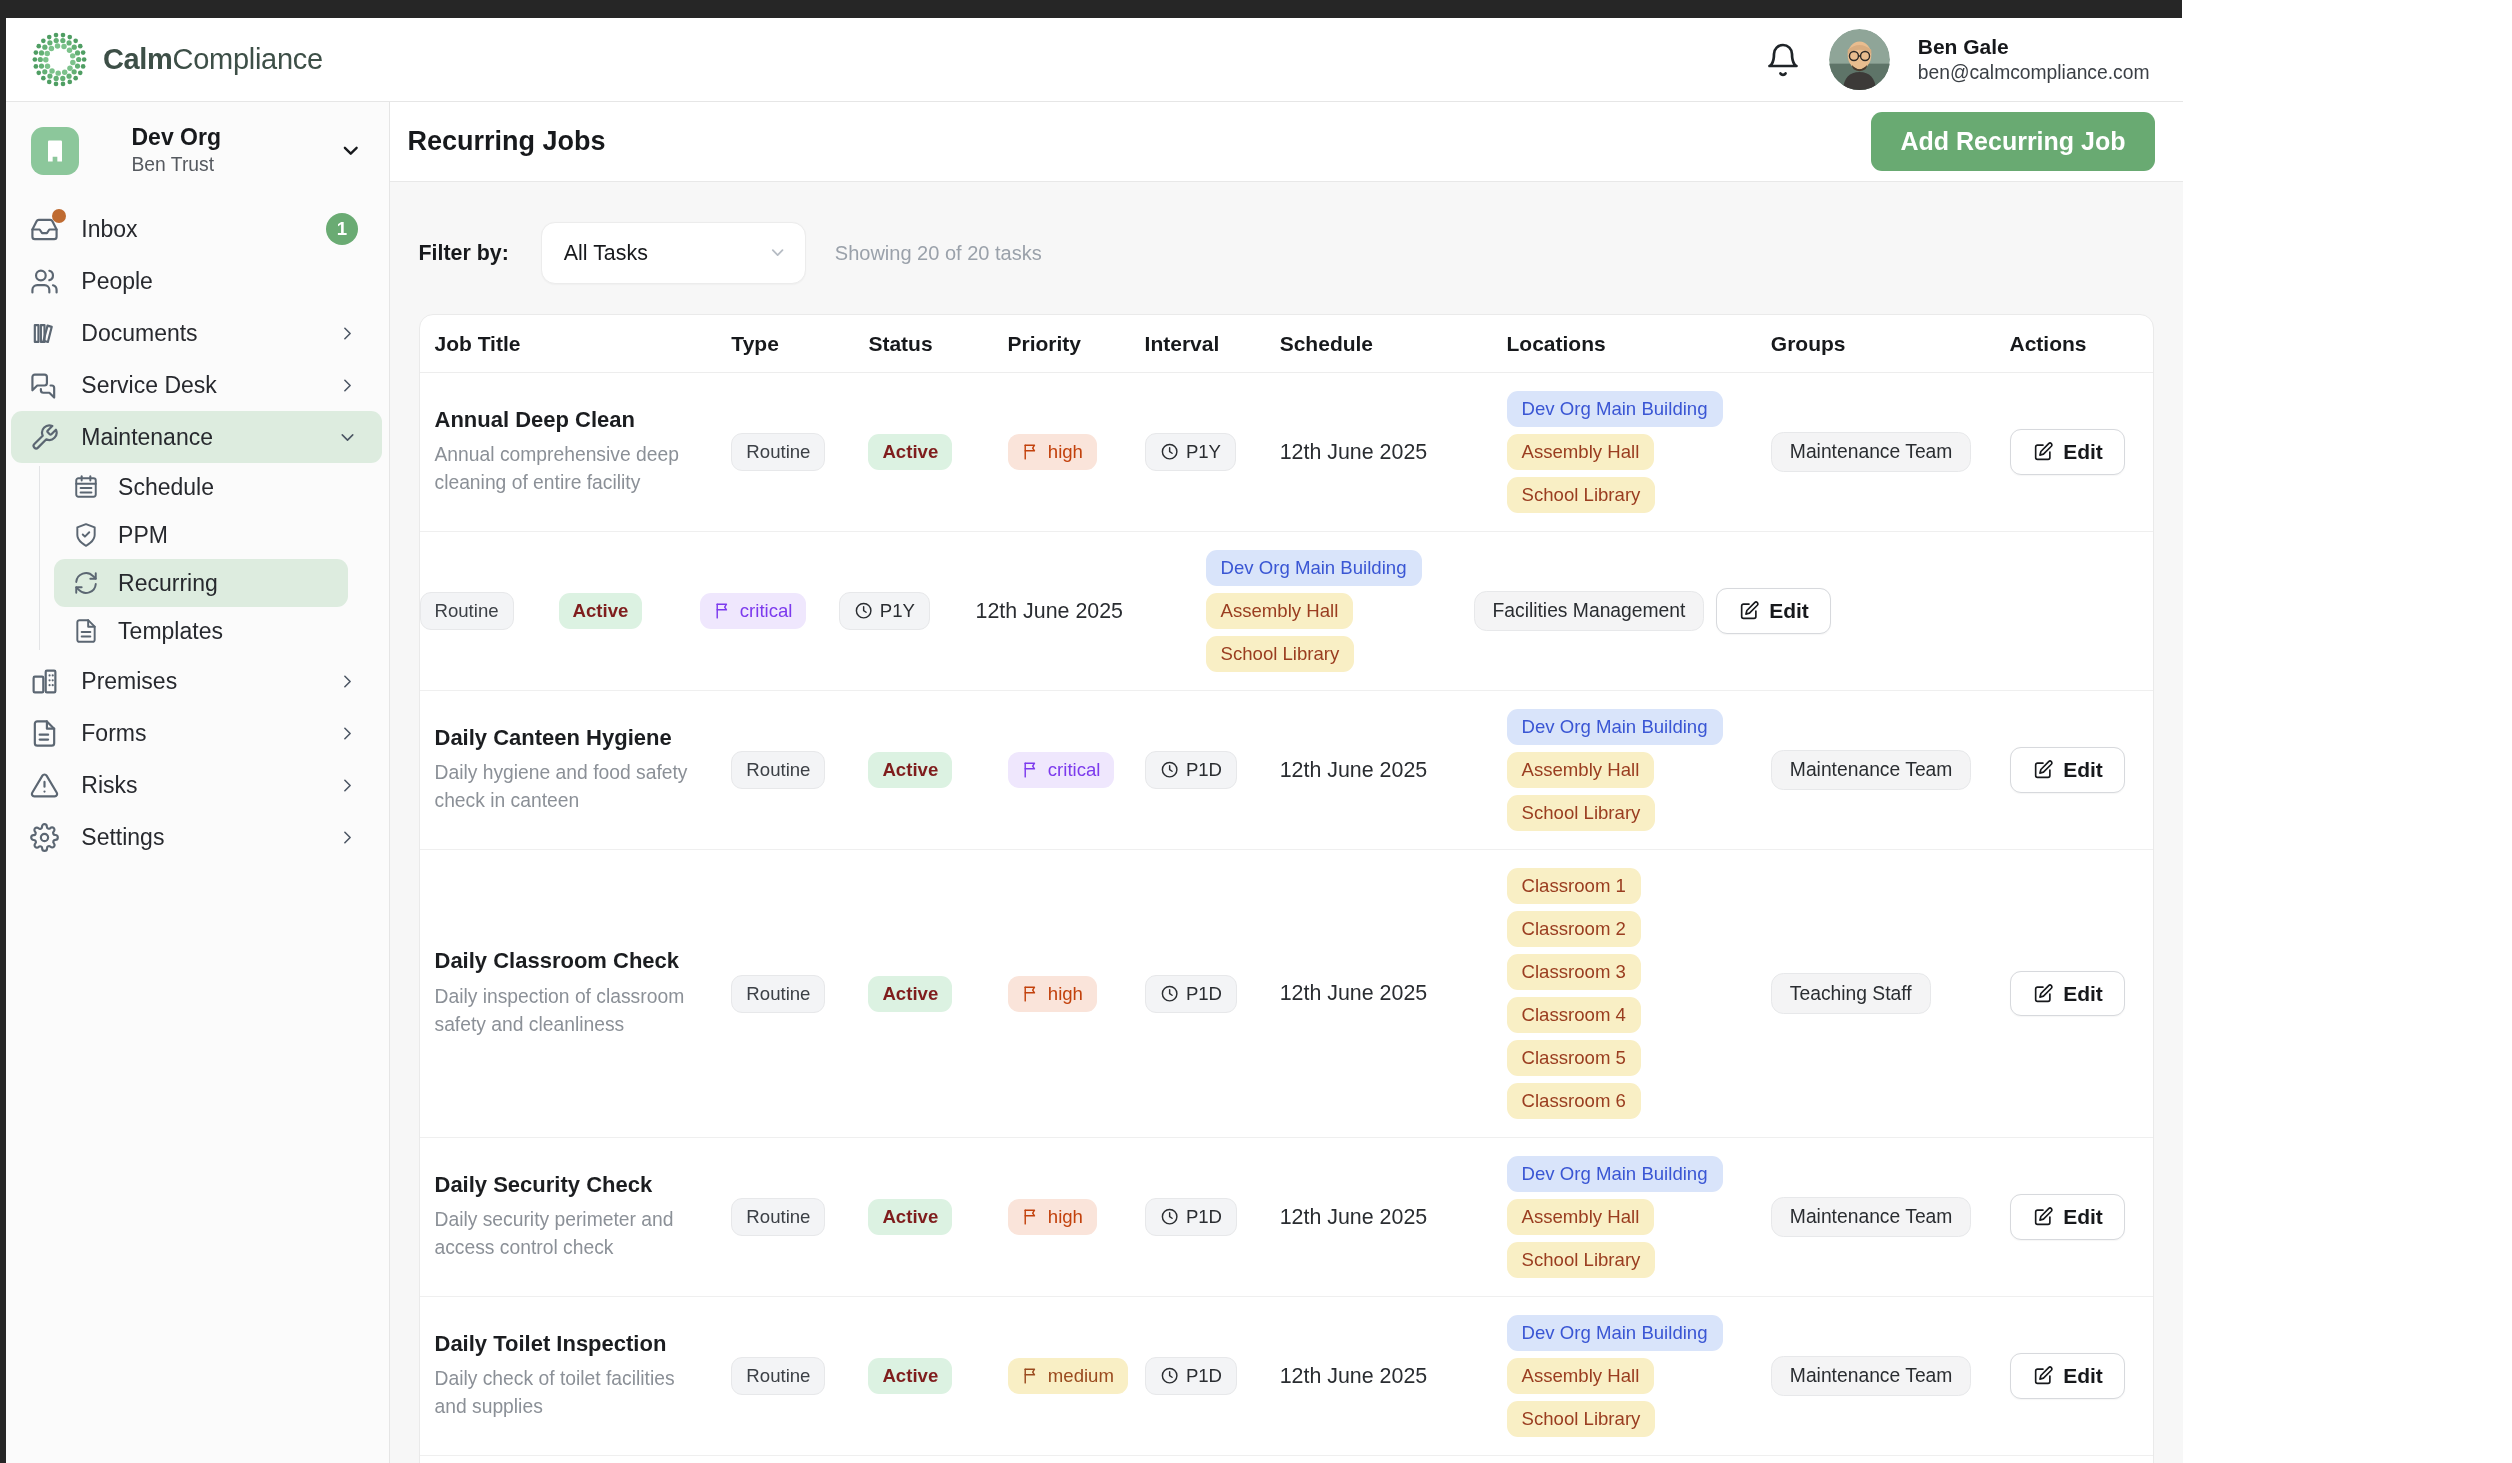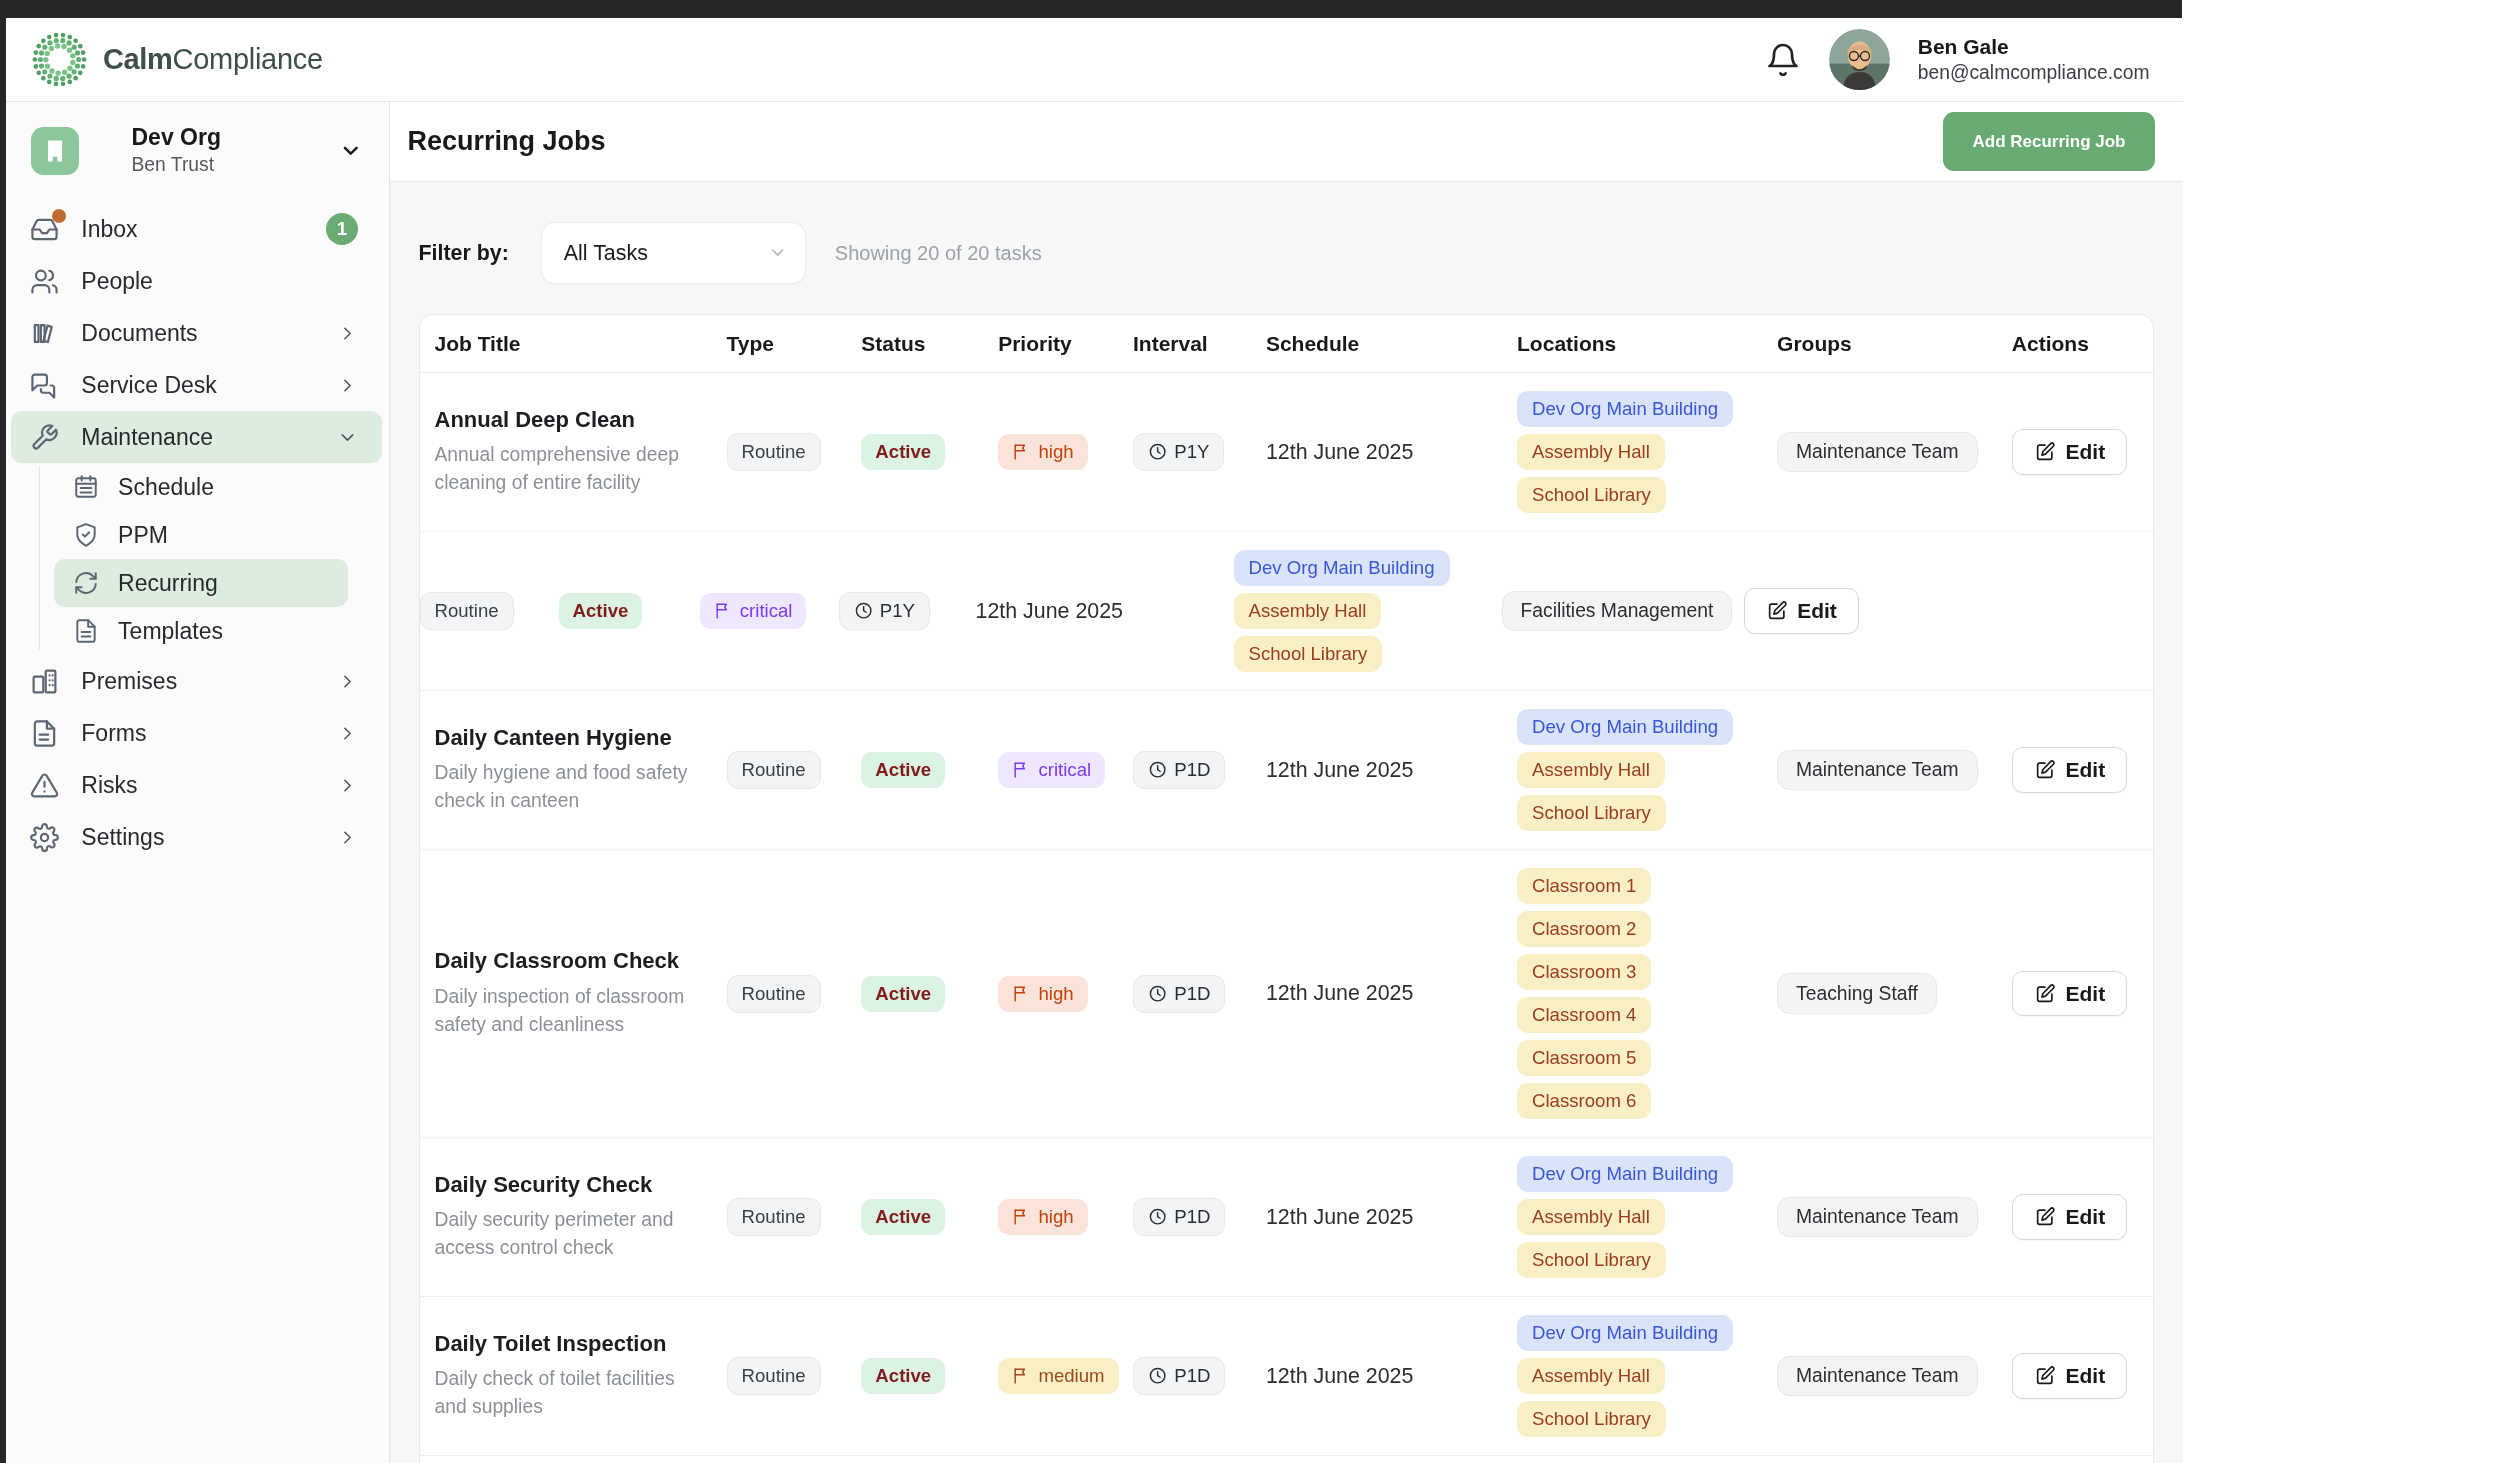--- a/index.html
+++ b/index.html
@@ -58,21 +58,21 @@
               border-radius:11px; cursor:pointer; }
   .sub-item.active { background:#ddecdf; }
   .sub-icon { width:26px; height:26px; color:#5b6672; flex:0 0 26px; }
   .sub-icon svg { width:26px; height:26px; }
   .sub-label { margin-left:19.3px; font-size:23px; color:#27292e; }
 
   
   .page-head { height:80px; flex:0 0 80px; background:#fff; border-bottom:0.7px solid #e8e8e8;
                display:flex; align-items:center; padding:0 28px 0 18px; }
   .page-title { font-size:27px; font-weight:700; color:#17191c; }
-  .add-btn { margin-left:auto; background:#69aa72; color:#fff; font-size:17px; font-weight:600;
+  .add-btn { margin-left:auto; background:#69aa72; color:#fff; font-size:25px; font-weight:600;
              border:none; border-radius:11px; padding:0 29px; height:59px; cursor:pointer; }
 
   .content { flex:1; padding:0 29px; overflow:hidden; }
 
   .filter-row { margin-top:40px; display:flex; align-items:center; }
   .filter-label { font-size:21.4px; font-weight:600; color:#17191c; }
   .select { margin-left:32px; width:265px; height:62px; background:#fff; border:0.7px solid #ececec;
             border-radius:14px; display:flex; align-items:center; padding:0 18px 0 22px;
             box-shadow:0 0.7px 1.4px rgba(0,0,0,.03); cursor:pointer; }
   .select-value { font-size:21.4px; color:#17191c; }
@@ -85,21 +85,21 @@
   .thead { display:flex; align-items:center; height:58px; border-bottom:0.7px solid #ededed; }
   .th { font-size:21px; font-weight:600; color:#17191c; }
   .trow { display:flex; align-items:center; border-bottom:0.7px solid #efefef; padding:18px 0; }
 
   .col-title    { width:316px; padding-left:15px; }
   .col-type     { width:139px; }
   .col-status   { width:141px; }
   .col-priority { width:139px; }
   .col-interval { width:137px; }
   .col-schedule { width:230px; }
-  .col-loc      { width:268px;margin-left:28px; }
+  .col-loc      { width:268px; }
   .col-group    { width:242px; }
   .col-actions  { width:145px; }
 
   .job-title { font-size:22px; font-weight:600; color:#1b1d20; margin-bottom:8.3px; }
   .job-desc  { font-size:19.3px; color:#8b9097; line-height:1.45; max-width:276px; }
 
   .pill { display:inline-flex; align-items:center; gap:7px; font-size:18.6px; border-radius:11px;
           padding:7px 14px; white-space:nowrap; }
   .pill svg { width:19.3px; height:19.3px; }
   .p-type     { background:#f3f4f6; border:0.7px solid #e7e8ea; color:#3c4046; }

